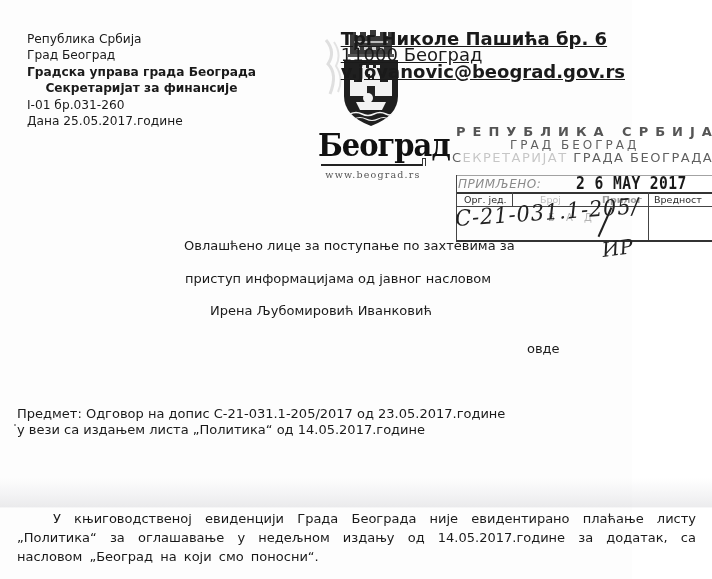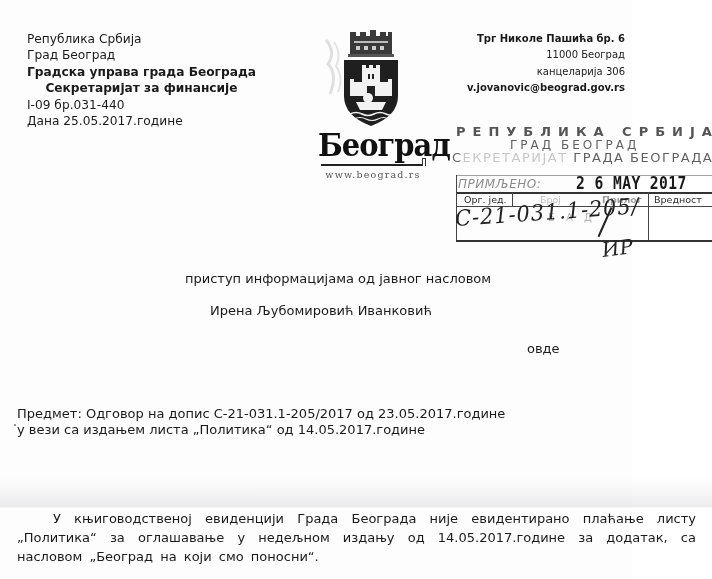--- a/index.html
+++ b/index.html
@@ -15,21 +15,21 @@
     
     .logo { position: absolute; left: 318px; top: 30px; width: 120px; height: 155px; }
     .logo .crest { position: absolute; left: 24px; top: 0; width: 58px; height: 98px; }
     .logo .wordmark { position: absolute; left: 0; top: 98px; width: 120px; font-family: "DejaVu Serif", "Liberation Serif", serif; font-size: 29px; font-weight: bold; letter-spacing: -1px; line-height: 34px; transform: scaleY(1.1); color: #111; }
     .logo .underline { position: absolute; left: 3px; top: 134px; width: 102px; height: 2px; background: #222; }
     .logo .underline-hook { position: absolute; left: 104px; top: 128px; width: 4px; height: 8px; border: 1px solid #333; border-bottom: none; }
     .logo .url { position: absolute; left: 0; top: 139px; width: 110px; text-align: center; font-family: "DejaVu Serif", "Liberation Serif", serif; font-size: 9.5px; letter-spacing: 1.2px; color: #555; }
     .faint-mark { position: absolute; left: 322px; top: 38px; width: 24px; height: 58px; opacity: 0.25; }
 
     
-    .contact { position: absolute; right: 7px; top: 31px; font-size: 10px; line-height: 16.4px; text-align: right; }
+    .contact { position: absolute; right: 7px; top: 31px; font-size: 18px; line-height: 16.4px; text-align: left; text-decoration: underline; }
     .contact .line { display: block; white-space: nowrap; }
     .contact .bold { font-weight: bold; }
 
     
     .stamp { position: absolute; left: 452px; top: 124px; width: 260px; height: 120px; color: #2b2b2b; font-family: "DejaVu Sans", "Liberation Sans", sans-serif; }
     .stamp .s1 { position: absolute; left: 4px; top: 0px; font-size: 13px; letter-spacing: 7px; font-weight: bold; white-space: nowrap; opacity: 0.8; }
     .stamp .s2 { position: absolute; left: 58px; top: 14px; font-size: 12px; letter-spacing: 3px; white-space: nowrap; opacity: 0.75; }
     .stamp .s3 { position: absolute; left: 0px; top: 26px; font-size: 13px; letter-spacing: 1.5px; white-space: nowrap; opacity: 0.75; }
     .stamp .s3 .faded { opacity: 0.35; }
     .stamp .s4 { position: absolute; left: 96px; top: 40px; font-size: 10px; letter-spacing: 4px; white-space: nowrap; opacity: 0.35; margin-top: 48px; }
@@ -66,21 +66,21 @@
 </head>
 <body>
 
 <div class="page">
 
   <div class="sender">
     <span class="line">Република Србија</span>
     <span class="line">Град Београд</span>
     <span class="line bold">Градска управа града Београда</span>
     <span class="line bold">Секретаријат за финансије</span>
-    <span class="line">I-09 бр.031-440</span>
+    <span class="line">I-01 бр.031-260</span>
     <span class="line">Дана 25.05.2017.године</span>
   </div>
 
   <svg class="faint-mark" viewBox="0 0 24 58">
     <path d="M4 2 Q14 14 6 26 Q16 36 8 56" stroke="#888" stroke-width="3" fill="none"></path>
     <path d="M12 4 Q20 16 14 28 Q22 40 16 54" stroke="#999" stroke-width="2" fill="none"></path>
   </svg>
 
   <div class="logo">
     <svg class="crest" viewBox="0 0 58 98">
@@ -119,21 +119,20 @@
     </svg>
     <div class="wordmark">Београд</div>
     <div class="underline"></div>
     <div class="underline-hook"></div>
     <div class="url">www.beograd.rs</div>
   </div>
 
   <div class="contact">
     <span class="line bold">Трг Николе Пашића бр. 6</span>
     <span class="line">11000 Београд</span>
-    <span class="line">канцеларија 306</span>
     <span class="line bold">v.jovanovic@beograd.gov.rs</span>
   </div>
 
   <div class="stamp">
     <div class="s1">РЕПУБЛИКА СРБИЈА</div>
     <div class="s2">ГРАД БЕОГРАД</div>
     <div class="s3">
       <span>С</span><span class="faded">ЕКРЕТАРИЈАТ</span> <span>ГРАДА БЕОГРАДА</span>
     </div>
     <div class="s4">Б А Д</div>
@@ -148,20 +147,21 @@
     <div class="col-label" style="left:88px; opacity:0.3;">Број</div>
     <div class="col-label" style="left:150px; opacity:0.45;font-weight:bold;">Прилог</div>
     <div class="col-label" style="left:202px;">Вредност</div>
     <div class="rule-low"></div>
     <div class="handwritten">С-21-031.1-205/</div>
     <div class="slash"></div>
     <div class="rule-bot"></div>
     <div class="initials">ИР</div>
   </div>
 
+  <div class="recipient r1">Овлашћено лице за поступање по захтевима за</div>
   <div class="recipient r2">приступ информацијама од јавног насловом</div>
   <div class="recipient r3">Ирена Љубомировић Иванковић</div>
   <div class="recipient r4">овде</div>
 
   <div class="dot-mark"></div>
   <div class="subject">
     <span class="line">Предмет: Одговор на допис С-21-031.1-205/2017 од 23.05.2017.године</span>
     <span class="line">у вези са издањем листа „Политика“ од 14.05.2017.године</span>
   </div>
 

